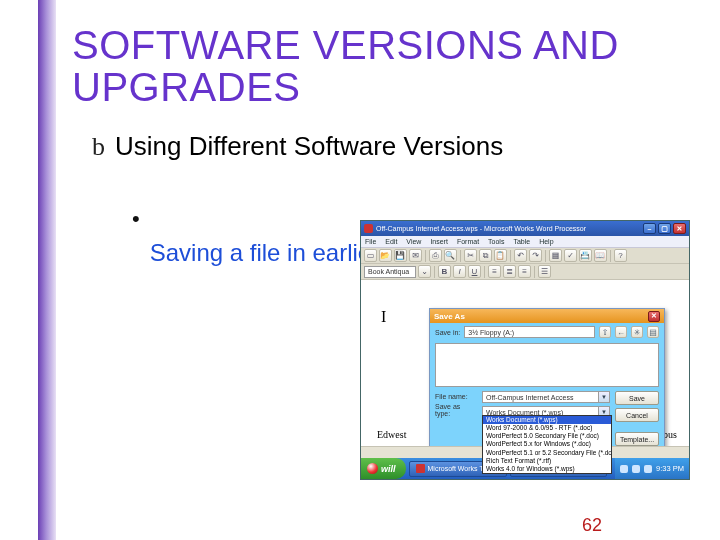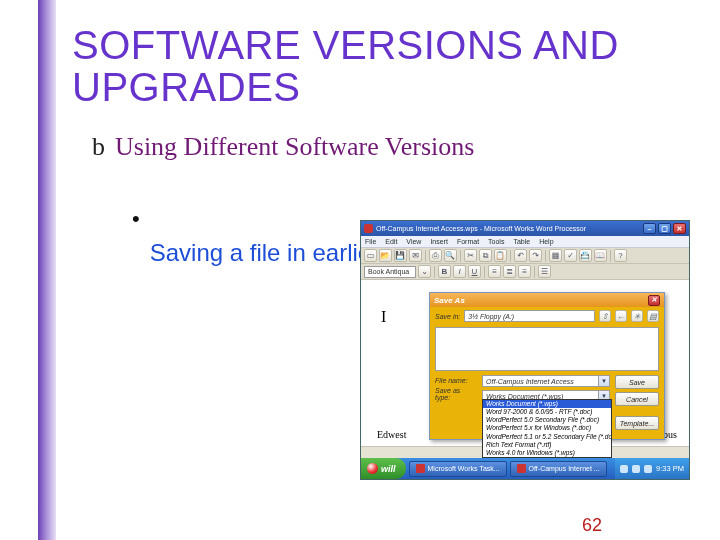--- a/index.html
+++ b/index.html
@@ -5,21 +5,21 @@
   * { margin: 0; padding: 0; box-sizing: border-box; }
   html, body { width: 720px; height: 540px; font-family: Arial, Helvetica, sans-serif; background: #fff; overflow: hidden; }
   .slide { position: relative; width: 632px; height: 540px; background: #fff; }
   .accent-bar { position: absolute; left: 38px; top: 0; width: 18px; height: 540px;
     background: linear-gradient(to right, #6b3fb5 0%, #a78ed8 45%, #e8e0f5 100%); }
   .title { position: absolute; left: 72px; top: 24px; width: 600px;
     font-family: Impact, "Arial Black", sans-serif; font-size: 40px; line-height: 1.05;
     letter-spacing: 0.5px; color: #6633cc; font-weight: 400; }
   .bullet-lvl1 { position: absolute; left: 92px; top: 132px; display: flex; align-items: flex-start; }
   .bullet-lvl1 .sym { font-family: "Wingdings", serif; font-size: 26px; color: #222; margin-right: 10px; line-height: 1.15; }
-  .bullet-lvl1 .txt { font-size: 26px; color: #701a75; line-height: 1.15; font-family: Liberation Serif, serif; }
+  .bullet-lvl1 .txt { font-size: 26px; color: #000000; line-height: 1.15; }
   .bullet-lvl2 { position: absolute; left: 132px; top: 206px; display: flex; align-items: flex-start; }
   .bullet-lvl2 .sym { font-size: 22px; color: #111; margin-right: 10px; line-height: 1.15; }
   .bullet-lvl2 .txt { font-size: 24px; color: #1d4ed8; line-height: 1.15; margin-top: 33px; }
   .pagenum { position: absolute; right: 30px; bottom: 4px; font-size: 18px; color: #b91c1c; }
 
   
   .shot { position: absolute; left: 360px; top: 220px; width: 330px; height: 260px;
     border: 1px solid #466; background: #e8e5d8; font-size: 7px; }
   .shot .titlebar { height: 15px; background: linear-gradient(#3a6ed0,#2b55a8);
     color: #fff; display: flex; align-items: center; padding: 0 3px; justify-content: space-between; }
@@ -43,22 +43,22 @@
   .shot .doc { position: relative; height: 166px; background: #fff; }
   .under1 { position:absolute; left:20px; top:32px; width:60px; height:14px;
     display:flex; align-items:flex-end; font-family:"Times New Roman",serif; font-size:16px; color:#000; }
   .under2 { position:absolute; right:18px; top:32px; width:30px; height:14px;
     display:flex; align-items:flex-end; font-family:"Times New Roman",serif; font-size:16px; color:#000; }
   .underbot { position:absolute; left:16px; bottom:6px; font-family:"Times New Roman",serif;
     font-size:10px; color:#000;text-align:right; }
   .underbot2 { position:absolute; right:12px; bottom:6px; font-family:"Times New Roman",serif;
     font-size:10px; color:#000; }
 
-  .saveas { position:absolute; left:68px; top:12px; width:236px; height:148px;
-    background:#eab308; border:1px solid #7a97c1; box-shadow:2px 2px 4px rgba(0,0,0,.35);font-style:italic; }
+  .saveas { position:absolute; left:68px; top:28px; width:236px; height:148px;
+    background:#7dd3fc; border:1px solid #7a97c1; box-shadow:2px 2px 4px rgba(0,0,0,.35); }
   .saveas .dtitle { height:14px; background:linear-gradient(#f7b75a,#e6941f); color:#fff;
     font-weight:bold; display:flex; align-items:center; padding:0 4px; font-size:8px;
     justify-content:space-between; }
   .saveas .closebtn { width:12px; height:11px; background:linear-gradient(#e86f6f,#c23030);
     border:1px solid #7a1a1a; border-radius:2px; color:#fff; display:flex; align-items:center;
     justify-content:center; font-size:7px; font-weight:bold; }
   .saveas .navrow { display:flex; align-items:center; padding:3px 5px; gap:4px; font-size:7px; color:#333; }
   .saveas .navrow .combo { flex:1; height:12px; background:#fff; border:1px solid #9c9c9c;
     display:flex; align-items:center; padding:0 3px; }
   .saveas .navicon { width:12px; height:12px; border:1px solid #b8b4a4; background:linear-gradient(#fff,#e5e2d4);

